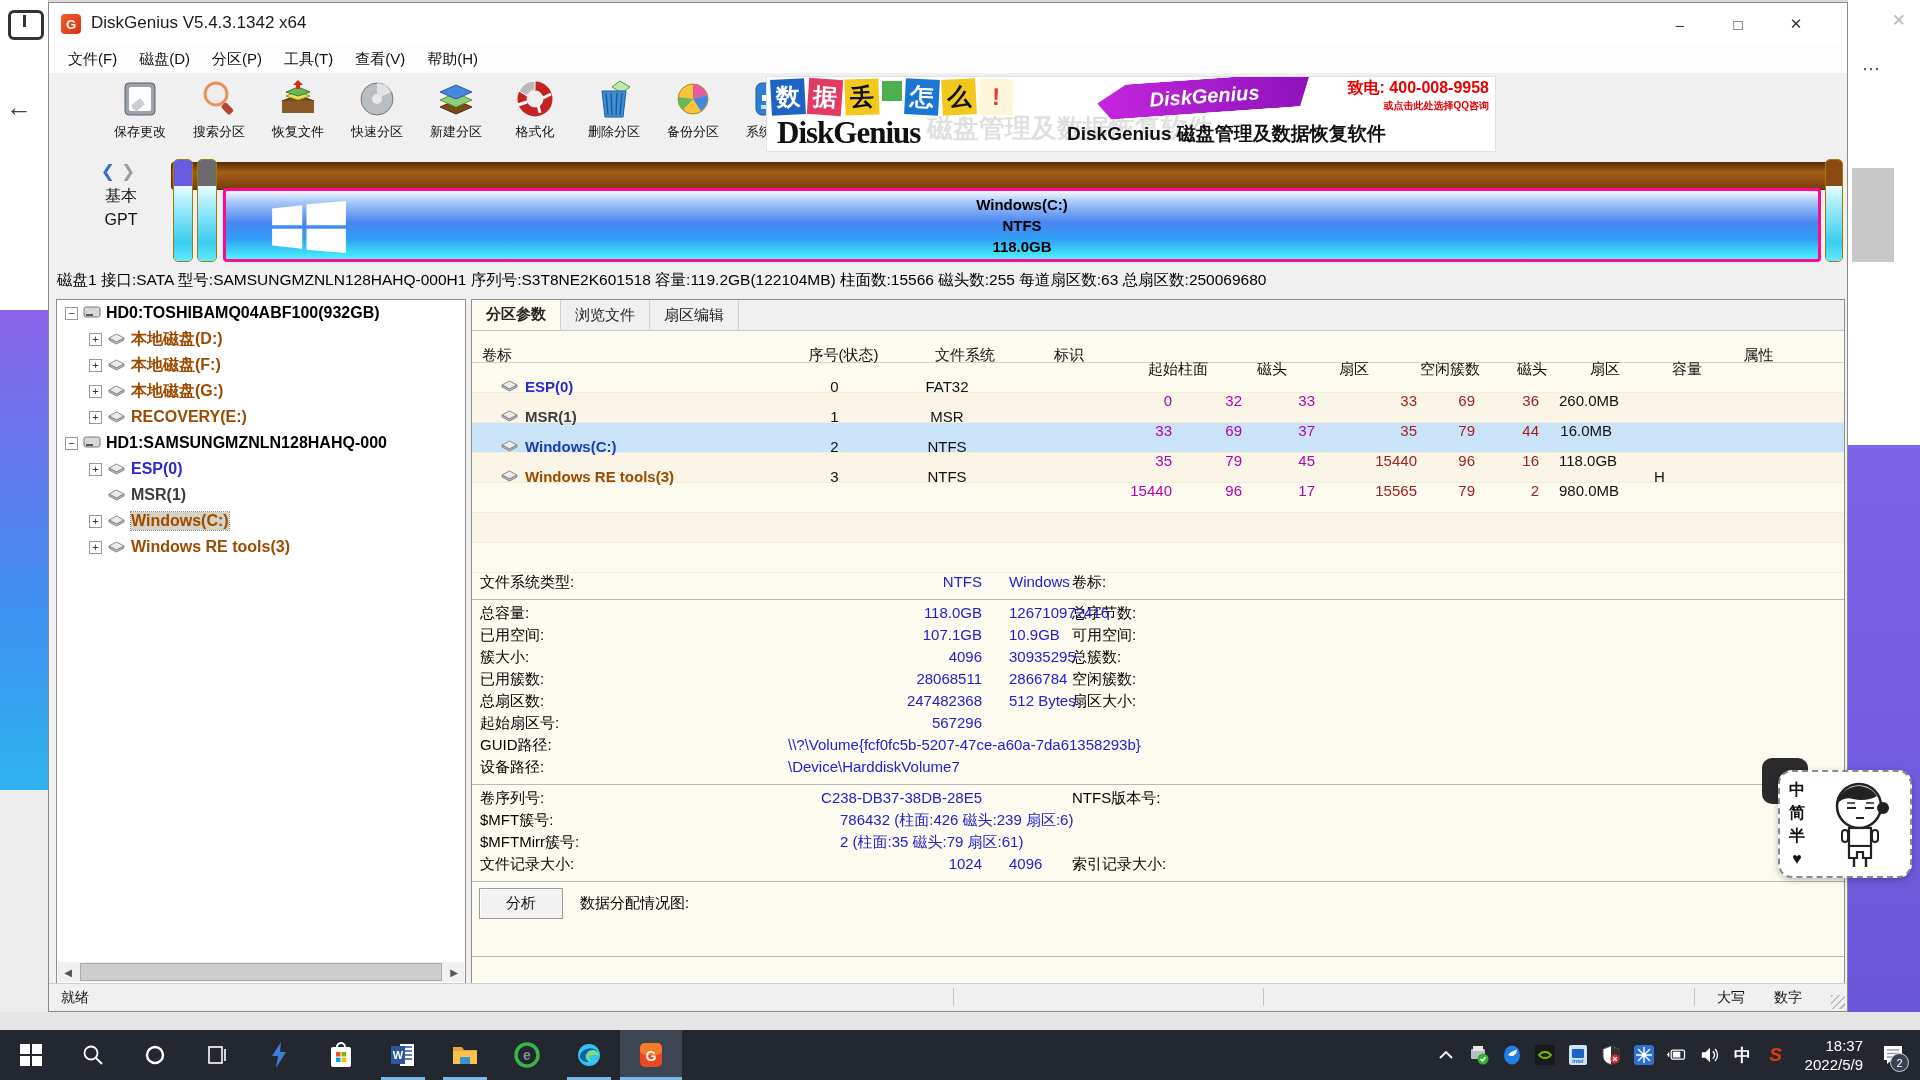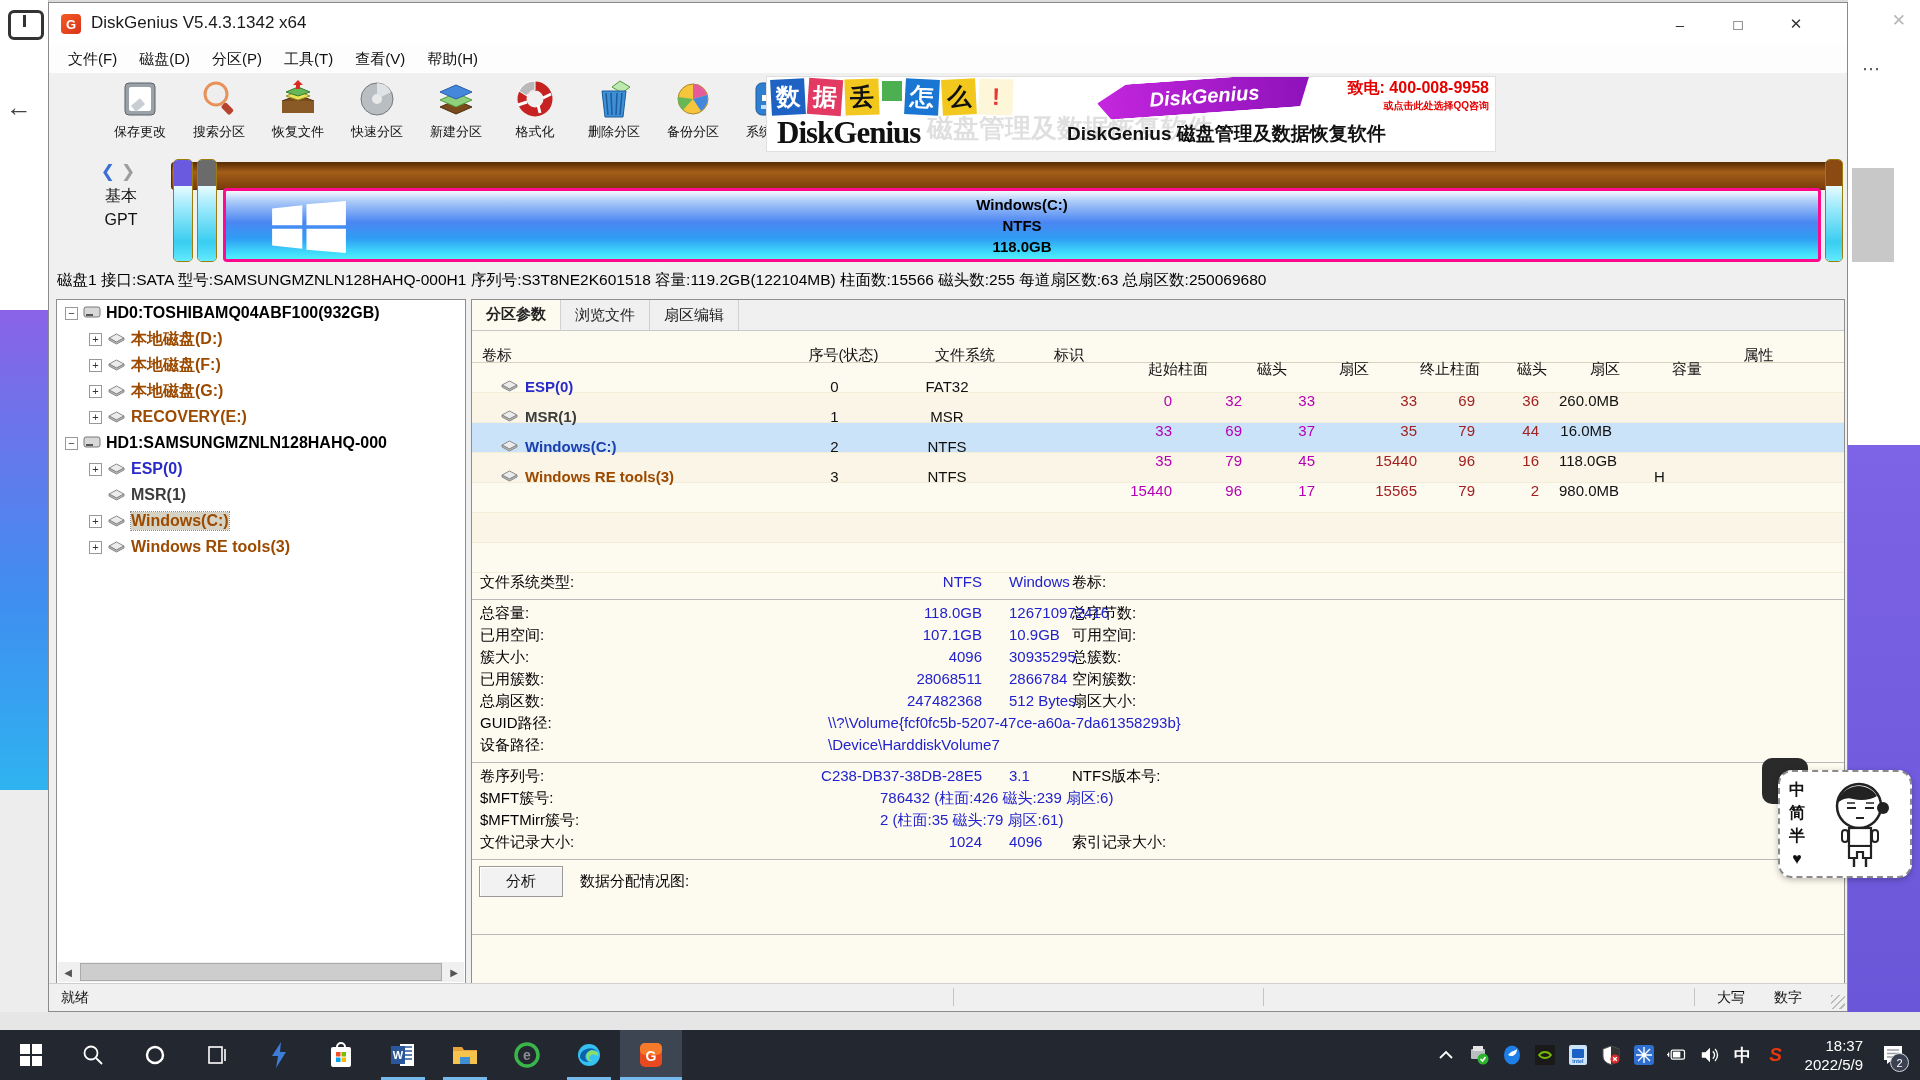--- a/index.html
+++ b/index.html
@@ -104,21 +104,21 @@
   .pname{display:flex;align-items:center;gap:6px;font-weight:bold;}
   .pname.blue{color:#2a2ac9;} .pname.gray{color:#3c3c3c;} .pname.navy{color:#1b3fae;} .pname.brown{color:#9c4a00;}
 
   
   #details{position:relative;font-size:15px;}
   .drow{position:relative;height:22px;}
   .drow .l1{position:absolute;left:8px;color:#000;}
   .drow .v1{position:absolute;left:0;width:510px;text-align:right;color:#2222cc;}
   .drow .l2{position:absolute;left:555px;color:#000;margin-left:45px;}
   .drow .v2{position:absolute;left:537px;width:505px;text-align:left;color:#2222cc;}
-  .drow .vwide{position:absolute;color:#2222cc;margin-left:40px;}
+  .drow .vwide{position:absolute;color:#2222cc;}
   .ddiv{height:1px;background:#b9b9b9;margin:4px 0;}
   #alloc-row{position:relative;height:34px;margin-top:6px;}
   #analyze-btn{position:absolute;left:7px;top:0;width:82px;height:29px;background:#f2f2f2;border:1px solid #9a9a9a;
                box-shadow:inset 1px 1px 0 #fff;font-size:15px;color:#111;display:flex;align-items:center;justify-content:center;}
   #alloc-label{position:absolute;left:108px;top:6px;color:#000;}
   #footer-div{height:1px;background:#b9b9b9;margin-top:34px;}
 
   
   #statusbar{position:absolute;left:0;bottom:0;width:100%;height:27px;background:#f0f0f0;border-top:1px solid #cfcfcf;font-size:14px;color:#111;}
   #statusbar .sep{position:absolute;top:4px;width:1px;height:18px;background:#c4c4c4;}
@@ -440,21 +440,21 @@
       <div class="tab">扇区编辑</div>
     </div>
     <div id="thead" class="tgrid">
         <div class="hc al">卷标</div>
         <div class="hc ac">序号(状态)</div>
         <div class="hc ac">文件系统</div>
         <div class="hc ac">标识</div>
         <div class="hc ar">起始柱面</div>
         <div class="hc ar">磁头</div>
         <div class="hc ar">扇区</div>
-        <div class="hc ar">终止柱面</div>
+        <div class="hc ar">空闲簇数</div>
         <div class="hc ar">磁头</div>
         <div class="hc ar">扇区</div>
         <div class="hc ar">容量</div>
         <div class="hc ac">属性</div>
       </div>
     <div id="tbody">
         <div class="trow tgrid">
           <div class="cell pname blue" style="padding-left: 28px;">
             <span><svg width="19" height="12" viewBox="0 0 19 12">
                 <path d="M2 5 L9.5 1 L17 5 L9.5 9 Z" fill="#ececec" stroke="#8a8a8a"></path>
@@ -570,33 +570,36 @@
           <span class="l2">空闲簇数:</span>
           <span class="v2">2866784</span>
         </div>
         <div class="drow">
           <span class="l1">总扇区数:</span>
           <span class="v1">247482368</span>
           <span class="l2">扇区大小:</span>
           <span class="v2">512 Bytes</span>
         </div>
         <div class="drow">
+          <span class="l1">起始扇区号:</span>
+          <span class="v1">567296</span>
+        </div>
+        <div class="drow">
           <span class="l1">GUID路径:</span>
           <span class="vwide" style="left: 316px;">\\?\Volume{fcf0fc5b-5207-47ce-a60a-7da61358293b}</span>
         </div>
         <div class="drow">
           <span class="l1">设备路径:</span>
           <span class="vwide" style="left: 316px;">\Device\HarddiskVolume7</span>
         </div>
         <div class="ddiv"></div>
         <div class="drow">
           <span class="l1">卷序列号:</span>
           <span class="v1">C238-DB37-38DB-28E5</span>
           <span class="l2">NTFS版本号:</span>
-          <span class="v2">3.1</span>
         </div>
         <div class="drow">
           <span class="l1">$MFT簇号:</span>
           <span class="vwide" style="left: 368px;">786432 (柱面:426 磁头:239 扇区:6)</span>
         </div>
         <div class="drow">
           <span class="l1">$MFTMirr簇号:</span>
           <span class="vwide" style="left: 368px;">2 (柱面:35 磁头:79 扇区:61)</span>
         </div>
         <div class="drow">

